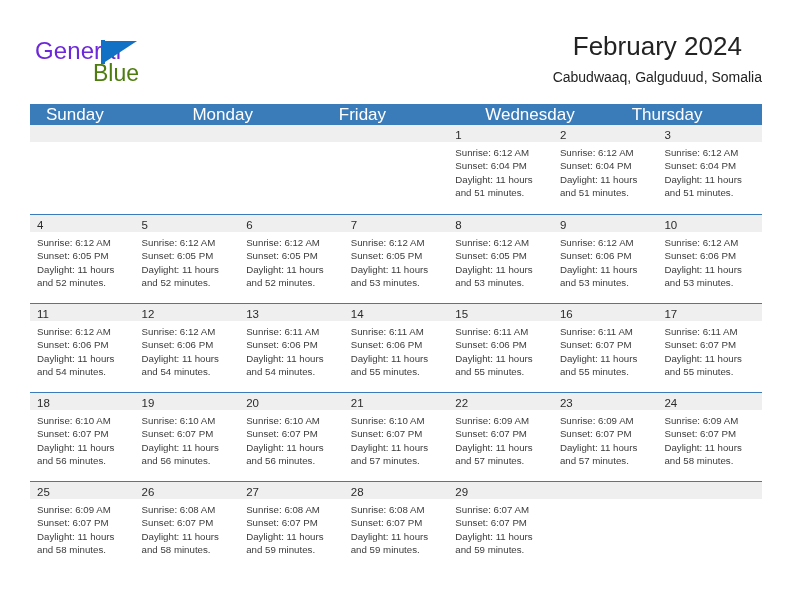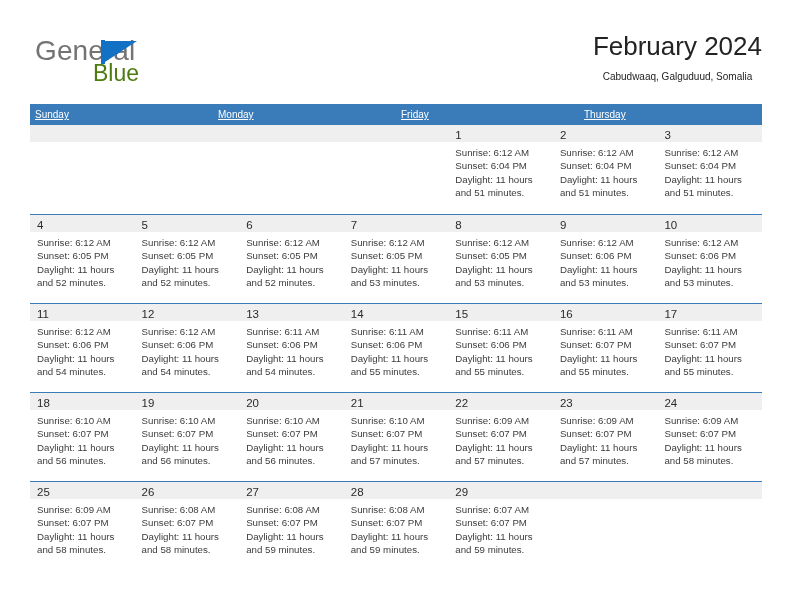--- a/index.html
+++ b/index.html
@@ -34,23 +34,23 @@
     position: absolute;
     left: 5px;
     top: 8px;
     width: 180px;
     height: 52px;
   }
   .logo-general {
     position: absolute;
     left: 0;
     top: 0;
-    font-size: 28px;
+    font-size: 24px;
     letter-spacing: 0.1px;
-    color: #737373;
+    color: #6d28d9;
     font-family: "Liberation Sans", sans-serif;
     line-height: 26px;
     white-space: nowrap;
   }
   .logo-blue {
     position: absolute;
     left: 58px;
     top: 22px;
     font-size: 23px;
     color: #4d7c0f;
@@ -89,21 +89,21 @@
     top: 0;
     text-align: center;
   }
   .cal-title {
     font-size: 26px;
     color: #232323;
     line-height: 32px;
     white-space: nowrap;
   }
   .cal-subtitle {
-    font-size: 10px;
+    font-size: 14px;
     color: #232323;
     line-height: 22px;
     margin-top: 4px;
     white-space: nowrap;
   }
 
   
   .calendar {
     position: absolute;
     left: 30px;
@@ -111,27 +111,26 @@
     width: 732px;
   }
   .cal-head-row {
     display: flex;
     background: #3a7cba;
     height: 21px;
   }
   .cal-head-cell {
     flex: 1 1 0;
     color: #ffffff;
-    font-size: 10px;
+    font-size: 17px;
     line-height: 21px;
-    padding-left: 5px;
+    padding-left: 16px;
     box-sizing: border-box;
     white-space: nowrap;
     overflow: hidden;
-    text-decoration: underline;
   }
 
   .week-row {
     display: flex;
     border-top: 1.3px solid #3a7cba;
     height: 89px;
     box-sizing: border-box;
   }
   .week-row.first {
     border-top: none;
@@ -185,20 +184,21 @@
       <div class="cal-subtitle">Cabudwaaq, Galguduud, Somalia</div>
     </div>
 
   </div>
 
   <div class="calendar">
     <div class="cal-head-row" id="weekday-row">
         <div class="cal-head-cell">Sunday</div>
         <div class="cal-head-cell">Monday</div>
         <div class="cal-head-cell">Friday</div>
+        <div class="cal-head-cell">Wednesday</div>
         <div class="cal-head-cell">Thursday</div>
       </div>
     <div id="weeks-container">
         <div class="week-row first">
           <div class="day-cell empty">
             <div class="day-band"><span class="day-num"></span></div>
           </div>
           <div class="day-cell empty">
             <div class="day-band"><span class="day-num"></span></div>
           </div>

